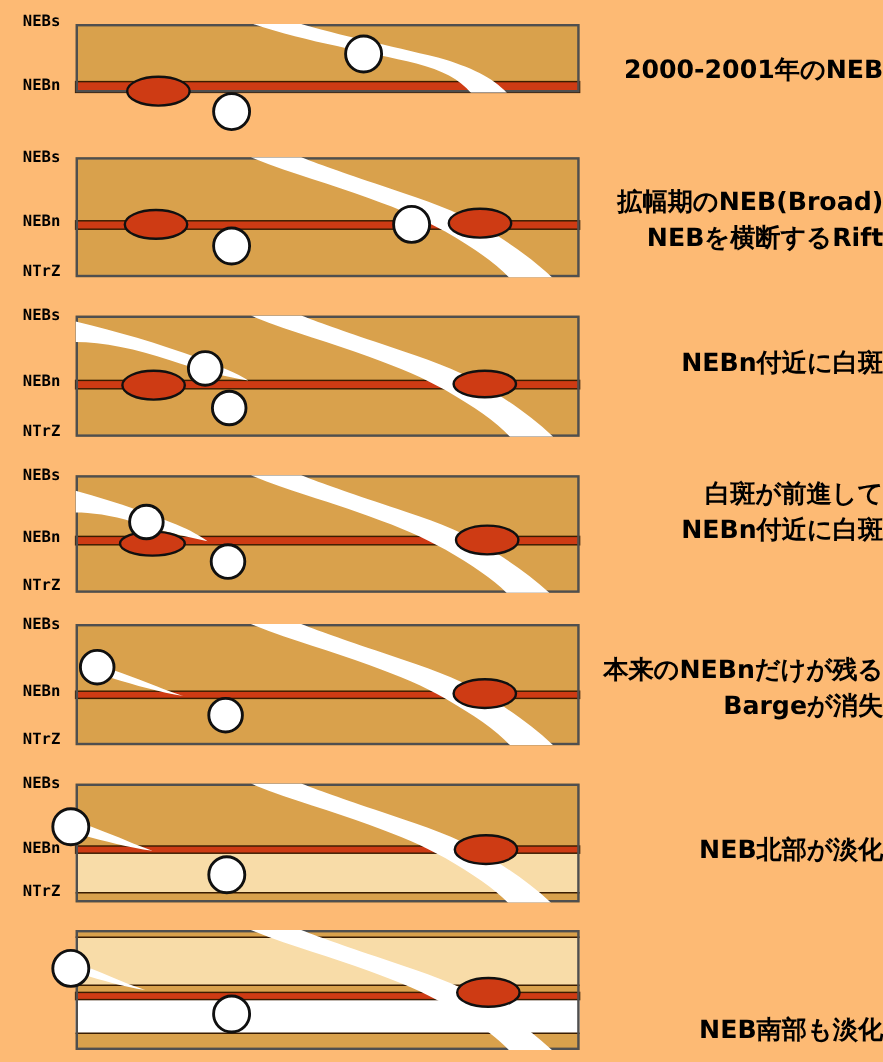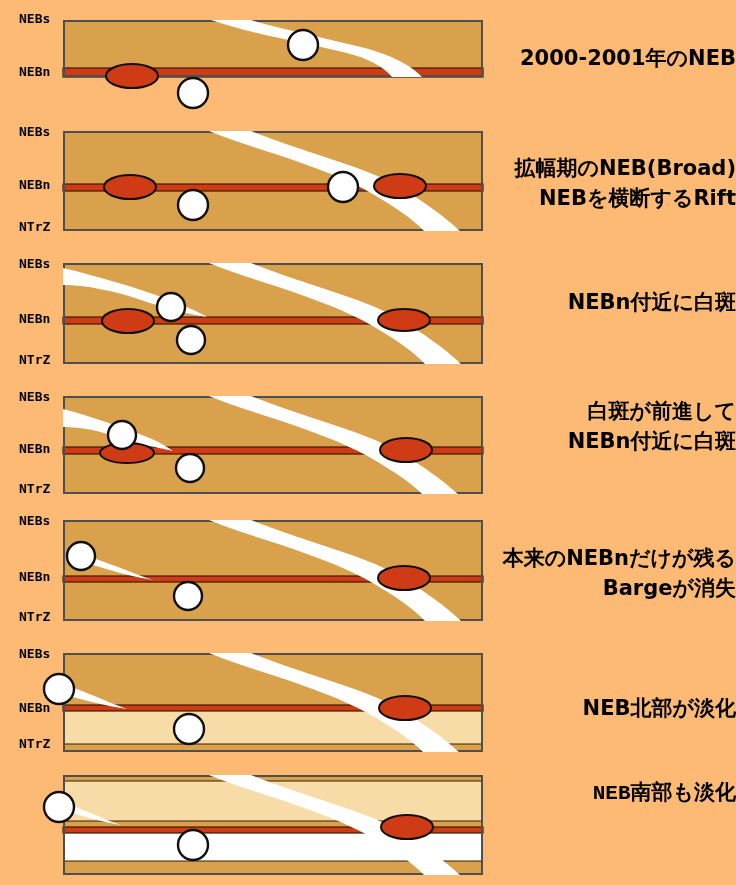--- a/index.html
+++ b/index.html
@@ -163,16 +163,16 @@
         <rect x="0" y="0" width="420" height="100"></rect>
       </clipPath>
       <g clip-path="url(#clip6)">
         <path d="M-2,26 C12,32 28,38 44,45 L58,50 C40,47 22,42 6,37 L-2,34 Z" fill="#FFFFFF"></path>
         <path d="M146,0 C180,14 212,22 244,34 C272,44 290,52 308,62 C332,76 350,88 362,101 L398,101 C380,84 362,72 340,58 C316,44 292,36 262,26 C226,14 206,7 188,0 Z" fill="#FFFFFF"></path>
       </g>
       <ellipse cx="344" cy="52" rx="26" ry="12" fill="#CE3B14" stroke="#101010" stroke-width="2"></ellipse>
       <circle cx="-4" cy="32" r="15" fill="#FFFFFF" stroke="#101010" stroke-width="2.4"></circle>
       <circle cx="130" cy="70" r="15" fill="#FFFFFF" stroke="#101010" stroke-width="2.4"></circle>
     </svg>
-    <div class="caption" style="top: 794px; font-family: Liberation Mono, monospace;">
+    <div class="caption" style="top: 858px;">
       <div class="caption-line">NEB南部も淡化</div>
     </div>
   </div>
 
 </body></html>

